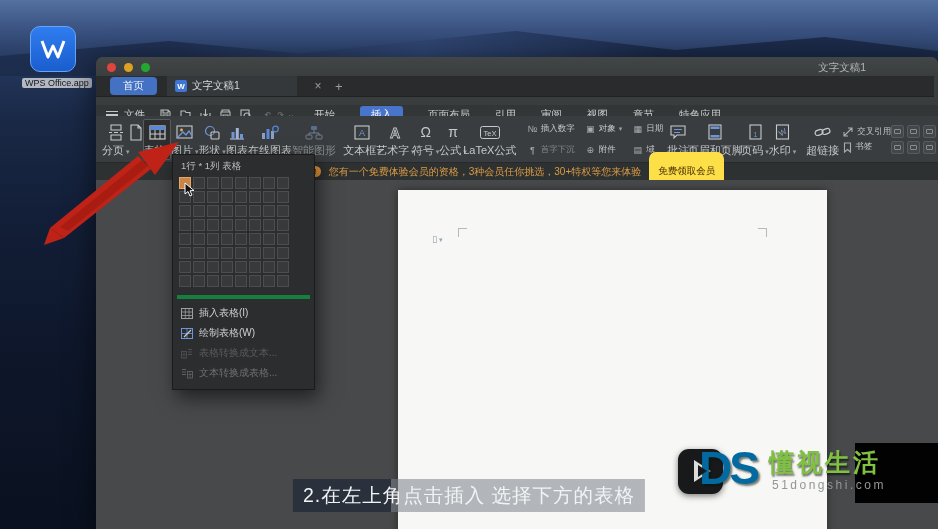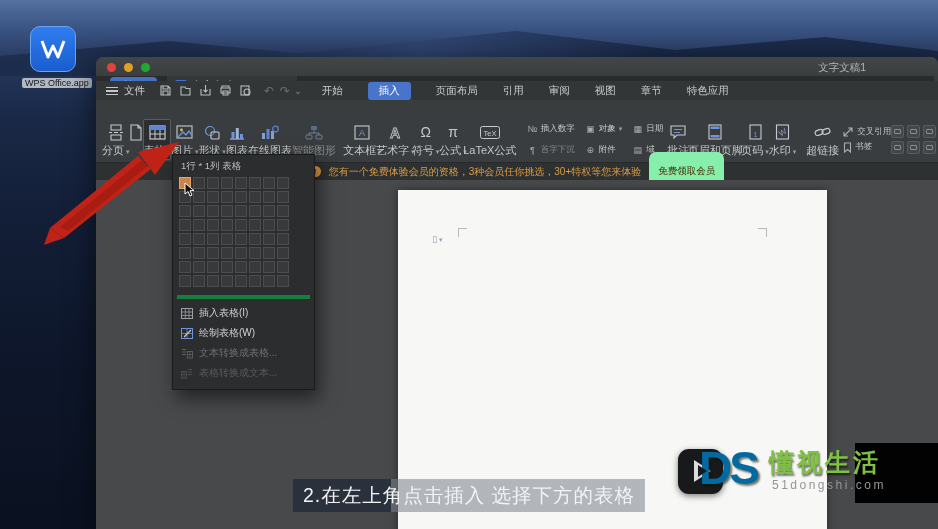--- a/index.html
+++ b/index.html
@@ -35,22 +35,22 @@
     display:flex; align-items:center; border-bottom:1px solid #202223; }
   .tab-home { margin-left:14px; background:#4371c4; color:#f2f5fa; font-size:10.5px;
     padding:2px 13px; border-radius:4px; }
   .tab-doc { margin-left:10px; width:130px; height:100%; background:#35383a;
     display:flex; align-items:center; gap:5px; padding:0 8px; color:#d6d8d9; font-size:10.5px; }
   .doc-ico { width:12px; height:12px; border-radius:2px; background:#3f76d6; color:#fff;
     font-size:8px; font-weight:bold; display:flex; align-items:center; justify-content:center; }
   .tab-close { margin-left:14px; color:#9a9da0; font-size:12px; width:14px; text-align:center; }
   .tab-plus { margin-left:10px; color:#9a9da0; font-size:13px; }
 
-  .menurow { position:absolute; left:0; top:24px; right:0; height:19px; background:#333637;
-    display:flex; align-items:center; font-size:10.5px; color:#cfd1d2; }
+  .menurow { position:absolute; left:0; top:48px; right:0; height:19px; background:#333637;
+    display:flex; align-items:center; font-size:10.5px; color:#cfd1d2;font-family:Liberation Mono, monospace; }
   .hamb { width:12px; height:8px; margin-left:10px; border-top:1.5px solid #c4c7c9;
     border-bottom:1.5px solid #c4c7c9; position:relative; }
   .hamb:after { content:""; position:absolute; left:0; top:2.5px; width:100%; height:1.5px; background:#c4c7c9; }
   .file-lbl { margin-left:6px; }
   .qicons { display:flex; gap:7px; margin-left:14px; }
   .qicons svg { display:block; }
   .undo-redo { display:flex; gap:6px; margin-left:12px; color:#6b6e70; font-size:12px; }
   .caret-sm { color:#8a8d8f; font-size:9px; margin-left:4px; }
   .rtabs { display:flex; gap:25px; margin-left:20px; align-items:center; }
   .rtab { color:#c9cccd; cursor:default; }
@@ -80,21 +80,21 @@
   .msq { width:13px; height:13px; border:1px solid #595c5e; background:#44474a; border-radius:2px; }
   .msq i { display:block; margin:3px 2px; height:5px; border:1px solid #8a8d90; border-radius:1px; }
   .msq.faint { opacity:.3; }
 
   
   .banner { position:absolute; left:0; top:105px; right:0; height:18px; background:#2e3132;
     display:flex; align-items:center; justify-content:center; gap:8px; border-top:1px solid #27292a; }
   .bico { width:11px; height:11px; border-radius:50%; background:#e89b3a; color:#6b4308;
     font-size:8px; font-weight:bold; display:flex; align-items:center; justify-content:center; }
   .btext { font-size:10px; color:#dd9c44; }
-  .bbtn { background:#86efac; color:#4a2f08; font-size:9.5px; padding:13px 9px; border-radius:7px; }
+  .bbtn { background:#fde047; color:#4a2f08; font-size:9.5px; padding:13px 9px; border-radius:7px; }
 
   
   .docarea { position:absolute; left:0; top:123px; right:0; bottom:0; background:#47494b; overflow:hidden; }
   .page { position:absolute; left:302px; top:10px; width:429px; bottom:-6px;
     background:#f7f7f5; box-shadow:0 0 8px rgba(0,0,0,.45); }
   .mark-l { position:absolute; left:60px; top:38px; width:9px; height:9px;
     border-left:1px solid #b9b9b6; border-top:1px solid #b9b9b6; }
   .mark-r { position:absolute; right:60px; top:38px; width:9px; height:9px;
     border-right:1px solid #b9b9b6; border-top:1px solid #b9b9b6; }
   .para-ico { position:absolute; left:34px; top:44px; font-size:9px; color:#8b99ad; }
@@ -536,35 +536,35 @@
         <span>插入表格(I)</span>
       </div>
       <div class="dd-item">
         <svg width="12" height="11" viewBox="0 0 12 11">
             <rect x="0.5" y="0.5" width="11" height="10" fill="none" stroke="#6f95d8" stroke-width="1"></rect>
             <path d="M0.5 5.5 h11 M6 0.5 v10" stroke="#6f95d8" stroke-width="0.8"></path>
             <path d="M3 9 L10 2" stroke="#c7cacc" stroke-width="1.3"></path>
           </svg>
         <span>绘制表格(W)</span>
       </div>
+      <div class="dd-item dis2">
+        <svg width="12" height="11" viewBox="0 0 12 11" opacity="0.3">
+            <rect x="0.5" y="3.5" width="5" height="6.5" fill="none" stroke="#9aa0a3" stroke-width="0.9"></rect>
+            <path d="M0.5 6.5 h5 M3 3.5 v6.5" stroke="#9aa0a3" stroke-width="0.7"></path>
+            <path d="M7 1.5 h4 M7 4 h4 M7 6.5 h4" stroke="#9aa0a3" stroke-width="1"></path>
+          </svg>
+        <span>表格转换成文本...</span>
+      </div>
       <div class="dd-item dis">
         <svg width="12" height="11" viewBox="0 0 12 11" opacity="0.45">
             <path d="M1 1.5 h4 M1 4 h4 M1 6.5 h4" stroke="#9aa0a3" stroke-width="1"></path>
             <rect x="6.5" y="3.5" width="5" height="6.5" fill="none" stroke="#9aa0a3" stroke-width="0.9"></rect>
             <path d="M6.5 6.5 h5 M9 3.5 v6.5" stroke="#9aa0a3" stroke-width="0.7"></path>
           </svg>
         <span>文本转换成表格...</span>
-      </div>
-      <div class="dd-item dis2">
-        <svg width="12" height="11" viewBox="0 0 12 11" opacity="0.3">
-            <rect x="0.5" y="3.5" width="5" height="6.5" fill="none" stroke="#9aa0a3" stroke-width="0.9"></rect>
-            <path d="M0.5 6.5 h5 M3 3.5 v6.5" stroke="#9aa0a3" stroke-width="0.7"></path>
-            <path d="M7 1.5 h4 M7 4 h4 M7 6.5 h4" stroke="#9aa0a3" stroke-width="1"></path>
-          </svg>
-        <span>表格转换成文本...</span>
       </div>
     </div>
   </div>
 
 </div>
 
 <svg class="arrow" width="155" height="120" viewBox="0 0 155 120">
   <polygon points="12,100 26,110 6,117" fill="#bf2318"></polygon>
   <polygon points="100,28 113,41 26,110 12,100" fill="#bf2318"></polygon>
   <polygon points="141,14 100,24 117,47" fill="#bf2318"></polygon>

